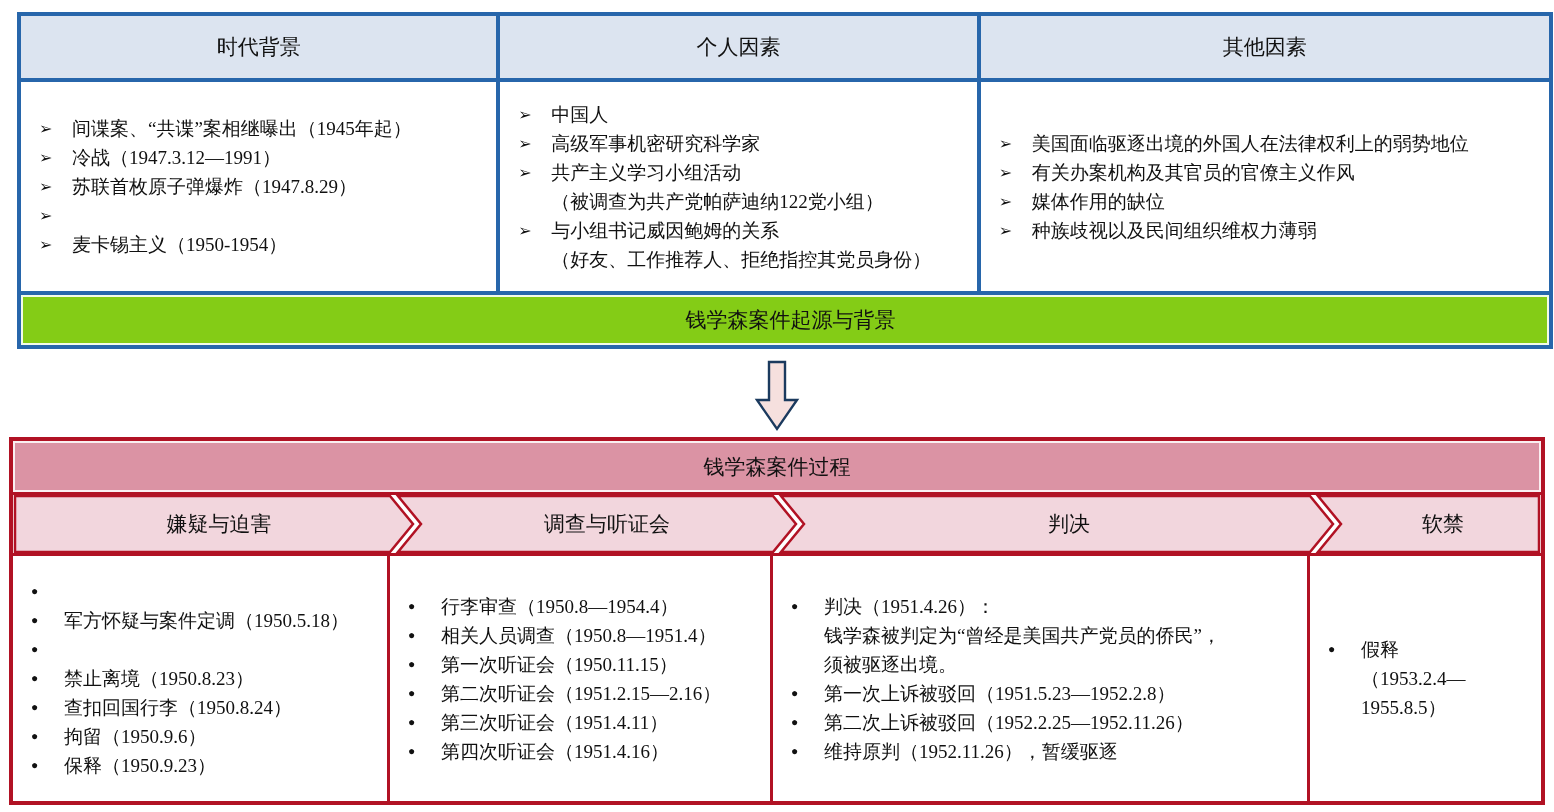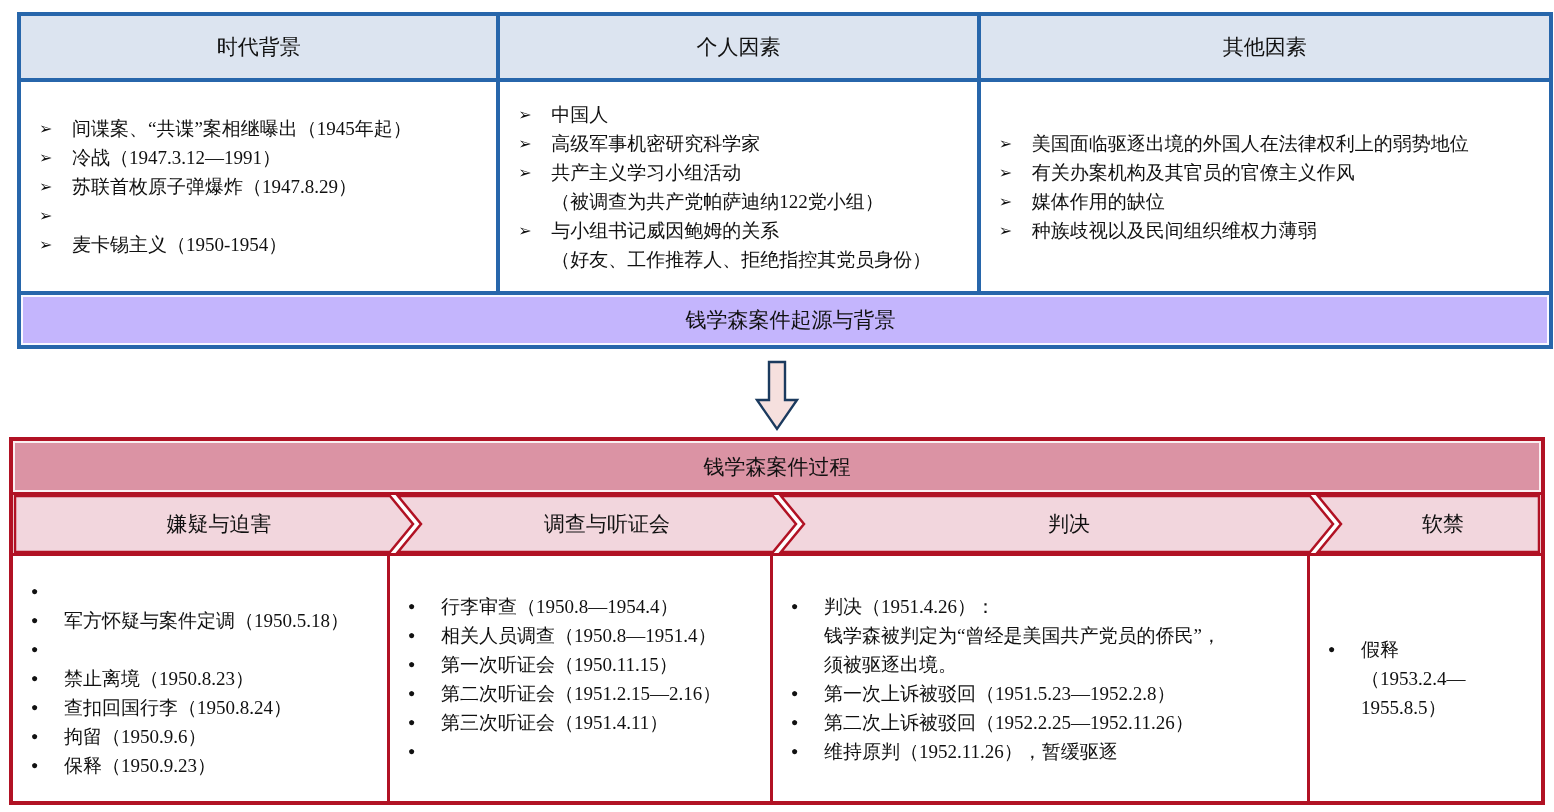--- a/index.html
+++ b/index.html
@@ -7,21 +7,21 @@
         font-family:"Liberation Serif","DejaVu Serif",serif;color:#111;}
 
   
   .top-box{position:absolute;left:9px;top:12px;width:1528px;border:4px solid #2766ab;background:#fff;margin-left:8px;}
   .top-grid{display:grid;grid-template-columns:479fr 480fr 568fr;}
   .th{background:#dce4f0;height:62px;border-right:4px solid #2766ab;border-bottom:4px solid #2766ab;
       display:flex;align-items:center;justify-content:center;font-size:21px;}
   .th.last{border-right:none;}
   .tb{height:209px;border-right:4px solid #2766ab;display:flex;flex-direction:column;justify-content:center;}
   .tb.last{border-right:none;}
-  .tfoot{border-top:4px solid #2766ab;background:#c4b5fd;height:50px;
+  .tfoot{border-top:4px solid #2766ab;background:#84cc16;height:50px;
          box-shadow:inset 0 0 0 2px rgba(255,255,255,.9);
          display:flex;align-items:center;justify-content:center;font-size:21px;padding-left:11px;}
 
   
   .item{display:flex;padding-left:18px;line-height:29px;font-size:19px;}
   .mk{flex:none;width:33px;}
   .mk.arw{font-size:16px;}
   .mk.dot{font-size:12px;line-height:29px;}
   .tx{flex:1;padding-right:4px;}
 
@@ -189,20 +189,21 @@
           <div class="item">
             <span class="mk dot">●</span>
             <span class="tx">第二次听证会（1951.2.15—2.16）</span>
           </div>
           <div class="item">
             <span class="mk dot">●</span>
             <span class="tx">第三次听证会（1951.4.11）</span>
           </div>
           <div class="item">
             <span class="mk dot">●</span>
+            <span class="tx">第四次听证会（1951.4.16）</span>
           </div>
         </div>
       <div class="bc">
           <div class="item">
             <span class="mk dot">●</span>
             <span class="tx">判决（1951.4.26）：</span>
           </div>
           <div class="item">
             <span class="mk"></span>
             <span class="tx">钱学森被判定为“曾经是美国共产党员的侨民”，</span>

